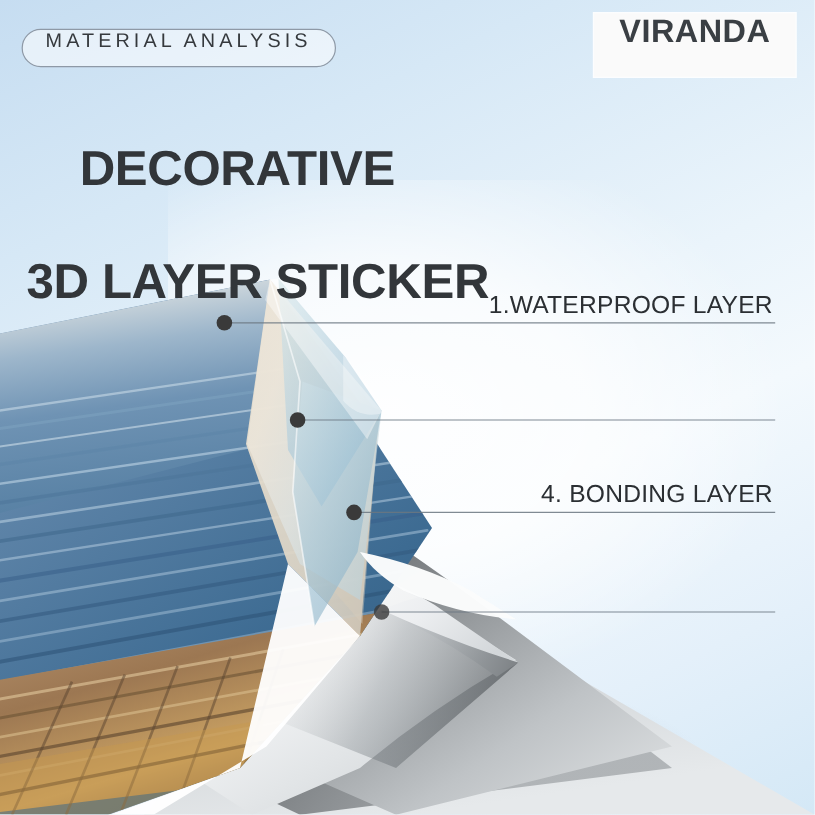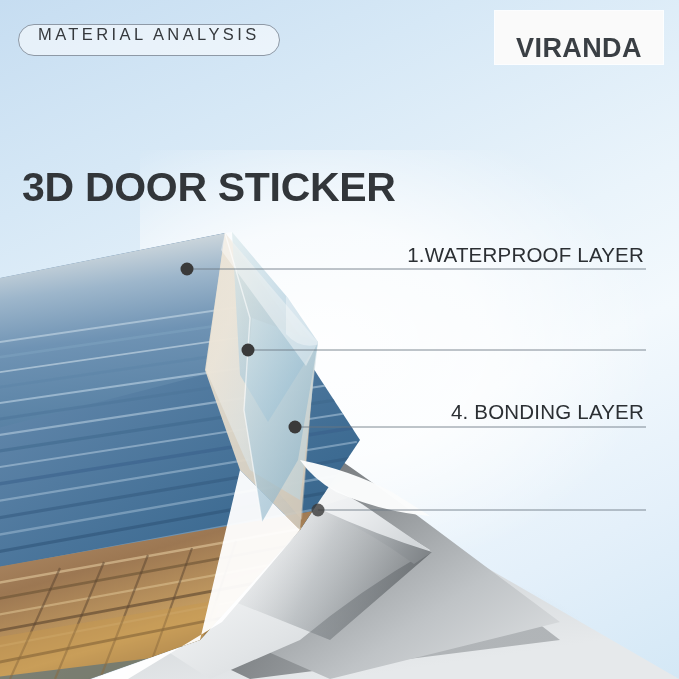--- a/index.html
+++ b/index.html
@@ -64,21 +64,21 @@
 
   
   .brand-plate {
     position: absolute;
     right: 16px;
     top: 11px;
     width: 168px;
     height: 53px;
     background: #fafafa;
     display: flex;
-    align-items: flex-end;
+    align-items: flex-start;
     justify-content: center;
     box-shadow: 0 0 0 1px rgba(255,255,255,0.9);
   }
   .brand-plate span {
     font-size: 27px;
     font-weight: 700;
     color: #3a3f44;
     letter-spacing: 0.4px;
   }
 
@@ -320,20 +320,21 @@
   </div>
   <div class="callout" id="callout-3">
     <span class="txt">4. BONDING LAYER</span>
   </div>
 
   <div class="badge">
     <span>MATERIAL ANALYSIS</span>
   </div>
 
   <div class="title">
-    <span class="l2">3D DOOR STICKER</span>
+    <span>DECORATIVE</span>
+    <span class="l2">3D LAYER STICKER</span>
   </div>
 
   <div class="brand-plate">
     <span>VIRANDA</span>
   </div>
 
 </div>
 
 </body></html>

